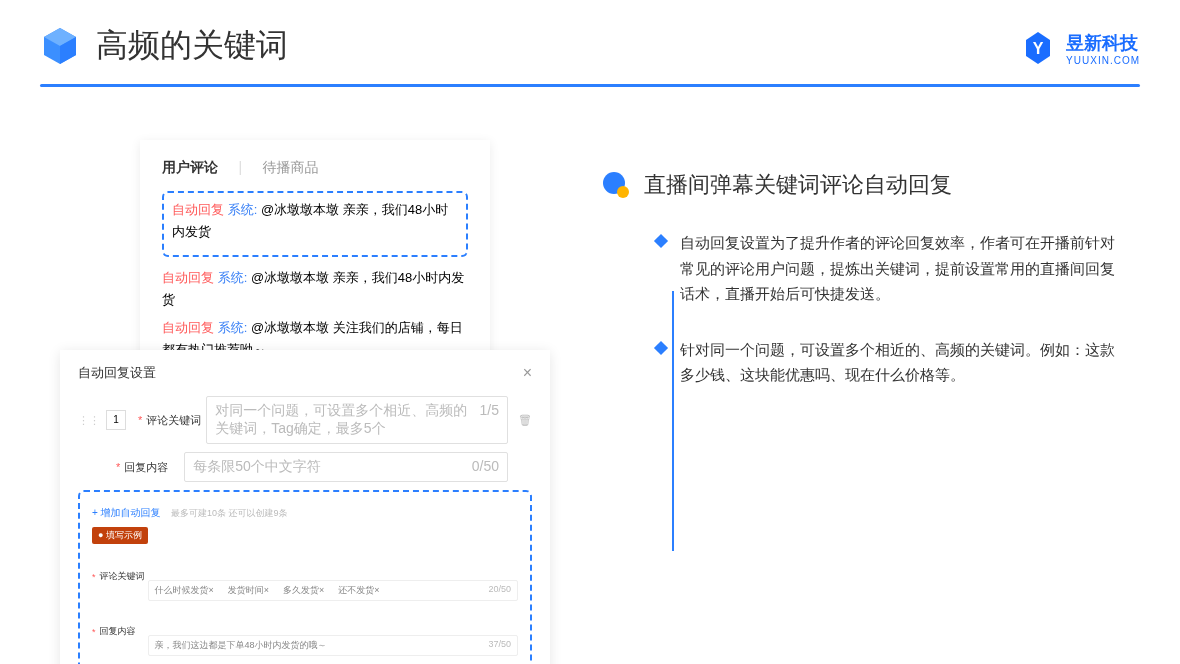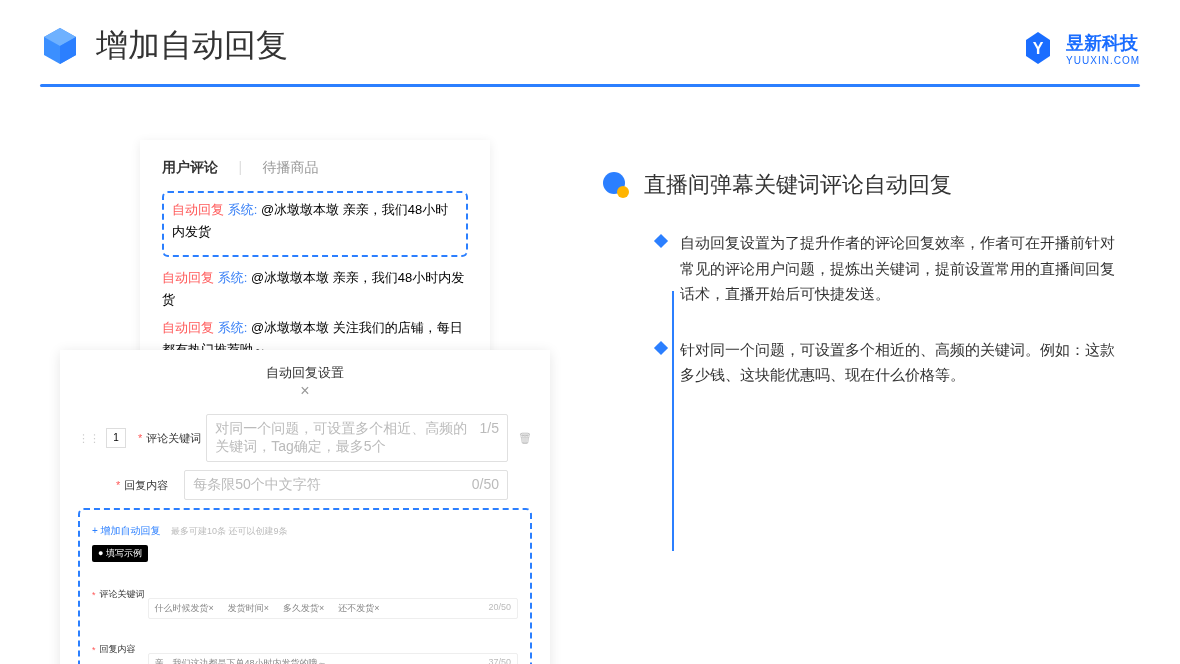--- a/index.html
+++ b/index.html
@@ -22,34 +22,34 @@
 .tab { display: inline-block; font-size: 14px; margin-right: 16px; }
 .tab.active { color: #333; font-weight: bold; }
 .tab.inactive { color: #999; }
 .highlight-row { border: 2px dashed #2b7fff; border-radius: 6px; padding: 6px 8px; margin-bottom: 10px; position: relative; }
 .row { font-size: 13px; line-height: 1.7; margin-bottom: 6px; }
 .tag-auto { color: #ff5a5a; font-weight: 500; }
 .tag-sys { color: #3b82f6; }
 .connector-v { position: absolute; background: #2b7fff; width: 2px; height: 260px; left: 508px; top: 98px; }
 
 .settings-card { background: #fff; box-shadow: 0 2px 12px rgba(0,0,0,0.1); padding: 14px 18px 18px; width: 490px; position: absolute; top: 210px; left: 0; z-index: 2; }
-.settings-title { font-size: 13px; font-weight: 500; color: #333; margin-bottom: 14px; display: flex; justify-content: space-between; align-items: center; flex-direction: column; }
+.settings-title { font-size: 13px; font-weight: 500; color: #333; margin-bottom: 14px; display: flex; justify-content: space-between; align-items: center; }
 .close { color: #999; font-size: 16px; cursor: default; }
 .form-row { display: flex; align-items: center; margin-bottom: 8px; font-size: 11px; }
 .num-box { width: 20px; height: 20px; border: 1px solid #ddd; text-align: center; line-height: 18px; margin-right: 12px; font-size: 10px; }
 .req { color: #ff5a5a; margin-right: 4px; }
 .f-label { color: #333; width: 60px; }
 .f-input { flex: 1; border: 1px solid #e0e0e0; border-radius: 2px; padding: 5px 8px; font-size: 14px; color: #bbb; display: flex; justify-content: space-between; }
 .counter { color: #bbb; }
 .trash { width: 14px; margin-left: 10px; color: #bbb; }
 
 .example-block { border: 2px dashed #2b7fff; border-radius: 6px; padding: 10px 12px 14px; margin-top: 6px; }
 .add-link { color: #2b7fff; font-size: 10px; margin-bottom: 4px; display: inline-block; }
 .add-hint { color: #bbb; font-size: 9px; margin-left: 6px; }
-.ex-badge { background: #000000; color: #fff; font-size: 9px; padding: 2px 6px; border-radius: 2px; display: inline-block; margin-bottom: 8px; }
+.ex-badge { background: #c2410c; color: #fff; font-size: 9px; padding: 2px 6px; border-radius: 2px; display: inline-block; margin-bottom: 8px; }
 .ex-row { display: flex; align-items: center; font-size: 9px; margin-bottom: 6px; }
 .ex-label { width: 48px; color: #333; }
 .ex-input { flex: 1; border: 1px solid #eee; border-radius: 2px; padding: 3px 6px; color: #888; display: flex; justify-content: space-between; margin-top: 28px; }
 
 
 .right { position: absolute; left: 600px; top: 170px; width: 540px; }
 .sub-head { display: flex; align-items: center; margin-bottom: 30px; }
 .bullet-icon { width: 30px; height: 30px; margin-right: 14px; position: relative; }
 .sub-title { font-size: 22px; color: #333; }
 .bullet-item { display: flex; margin-bottom: 30px; padding-left: 56px; padding-right: 20px; }
@@ -60,21 +60,21 @@
 <body>
 
 <div class="hdr">
   <div class="hdr-icon">
     <svg viewBox="0 0 40 40">
         <polygon points="20,2 36,11 36,29 20,38 4,29 4,11" fill="#3b8fff"></polygon>
         <polygon points="20,2 36,11 20,20 4,11" fill="#6eb1ff"></polygon>
         <polygon points="20,20 36,11 36,29 20,38" fill="#2b7fff"></polygon>
       </svg>
   </div>
-  <div class="hdr-title">增加自动回复</div>
+  <div class="hdr-title">高频的关键词</div>
 </div>
 <div class="brand">
   <div class="brand-icon">
     <svg viewBox="0 0 36 36">
         <path d="M18 2 L30 10 L30 26 L18 34 L6 26 L6 10 Z" fill="#1a6dff"></path>
         <text x="18" y="24" text-anchor="middle" fill="#fff" font-size="16" font-weight="bold">Y</text>
       </svg>
   </div>
   <div>
     <div class="brand-text">昱新科技</div>

